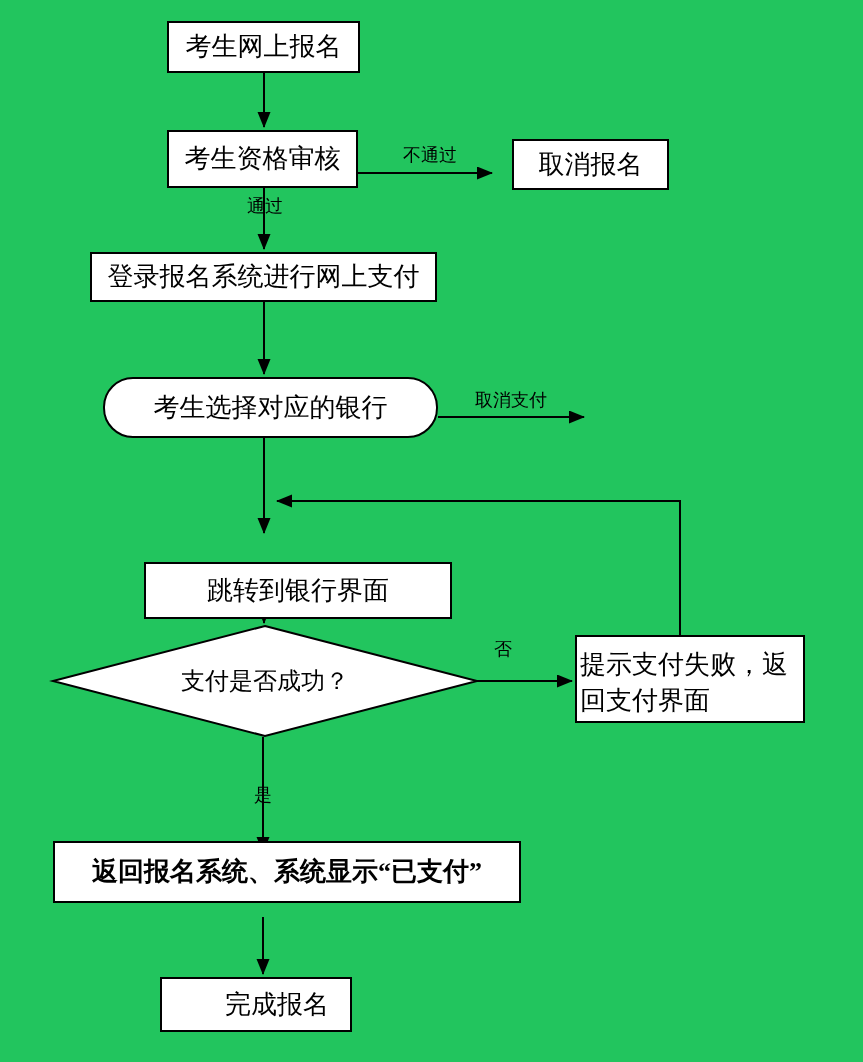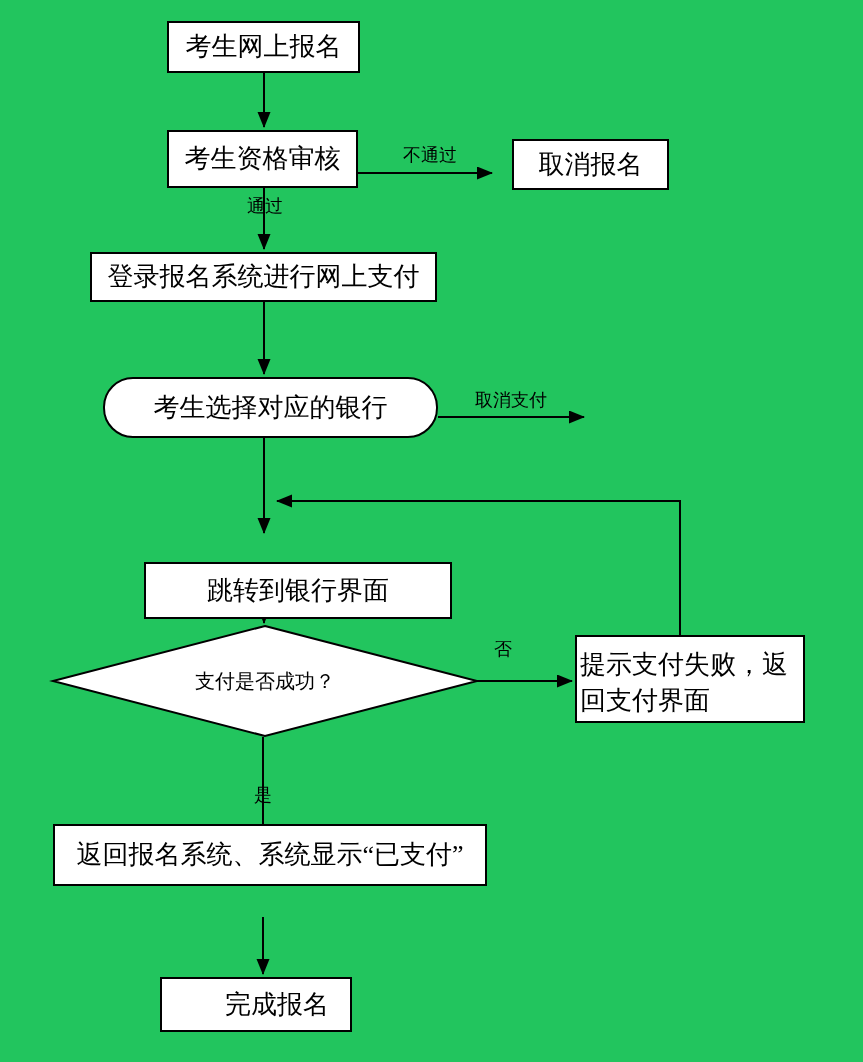--- a/index.html
+++ b/index.html
@@ -45,21 +45,21 @@
     line-height: 1.38;
     white-space: normal;
   }
   .diamond-label {
     position: absolute;
     z-index: 3;
     display: flex;
     align-items: center;
     justify-content: center;
     text-align: center;
-    font-size: 20px;
+    font-size: 24px;
     white-space: nowrap;
     background: transparent;
   }
   .edge-label {
     position: absolute;
     z-index: 3;
     font-size: 18px;
     text-align: center;
     white-space: nowrap;
     background: transparent;
@@ -103,21 +103,21 @@
   <div class="node" style="left:103px; top:377px; width:335px; height:61px;border-radius:30px;">考生选择对应的银行</div>
 
 
   <div class="node" style="left:144px; top:536px; width:308px; height:57px;margin-top:26px;">跳转到银行界面</div>
 
   <div class="node multiline" style="left:575px; top:635px; width:230px; height:88px;">
     <div>提示支付失败，返</div>
     <div>回支付界面</div>
   </div>
 
-  <div class="node" style="left:53px; top:824px; width:434px; height:62px;">返回报名系统、系统显示“已支付”</div>
+  <div class="node" style="left:53px; top:841px; width:468px; height:62px;font-weight:bold;">返回报名系统、系统显示“已支付”</div>
 
   <div class="node" style="left:160px; top:977px; width:192px; height:55px;padding-left:42px;">完成报名</div>
 
   <div class="diamond-label" style="left:75px; top:659px; width:380px; height:44px;">支付是否成功？</div>
 
   <div class="edge-label" style="left:385px; top:143px; width:90px;">不通过</div>
 
   <div class="edge-label" style="left:236px; top:194px; width:58px;">通过</div>
 
   <div class="edge-label" style="left:457px; top:388px; width:108px;text-align:center;">取消支付</div>

